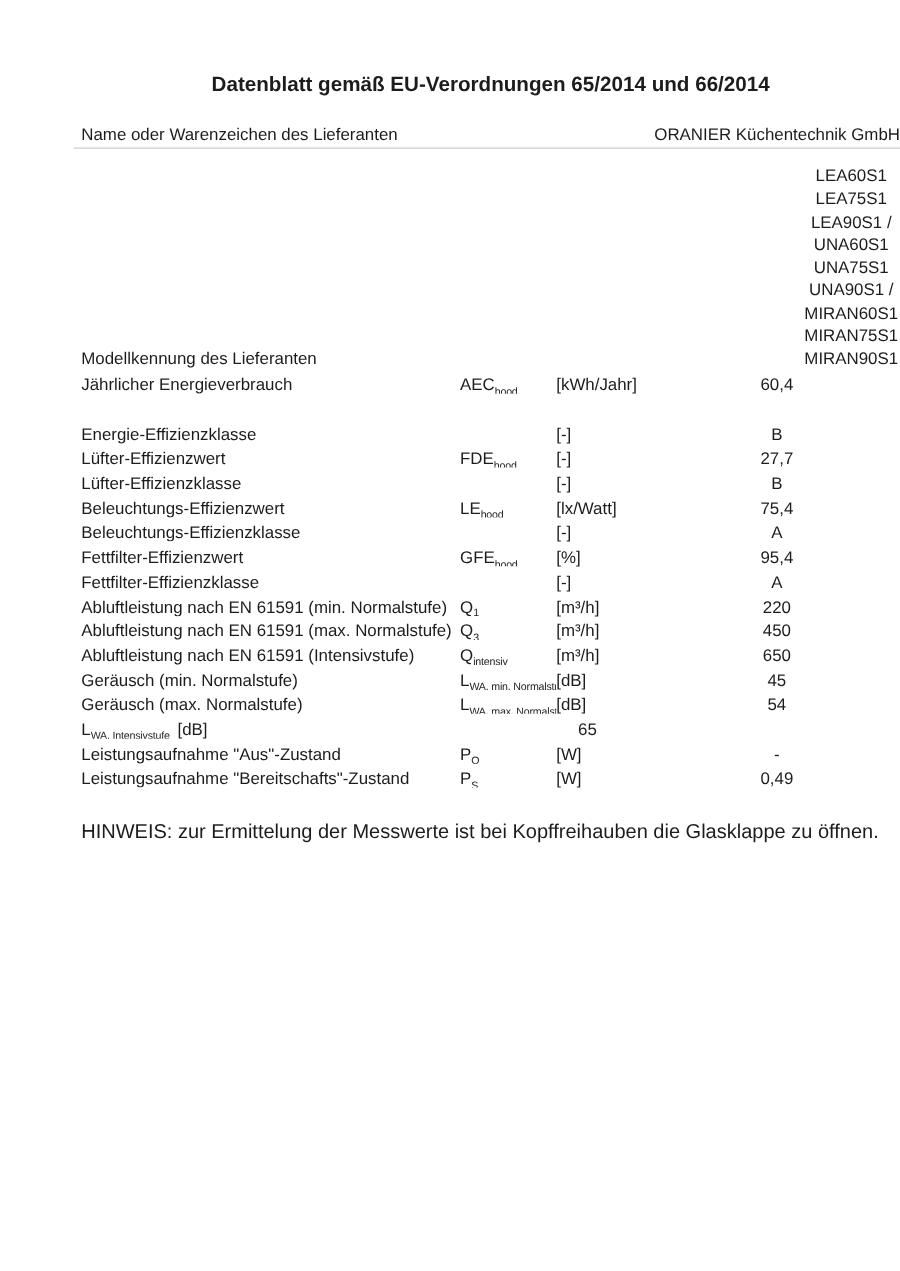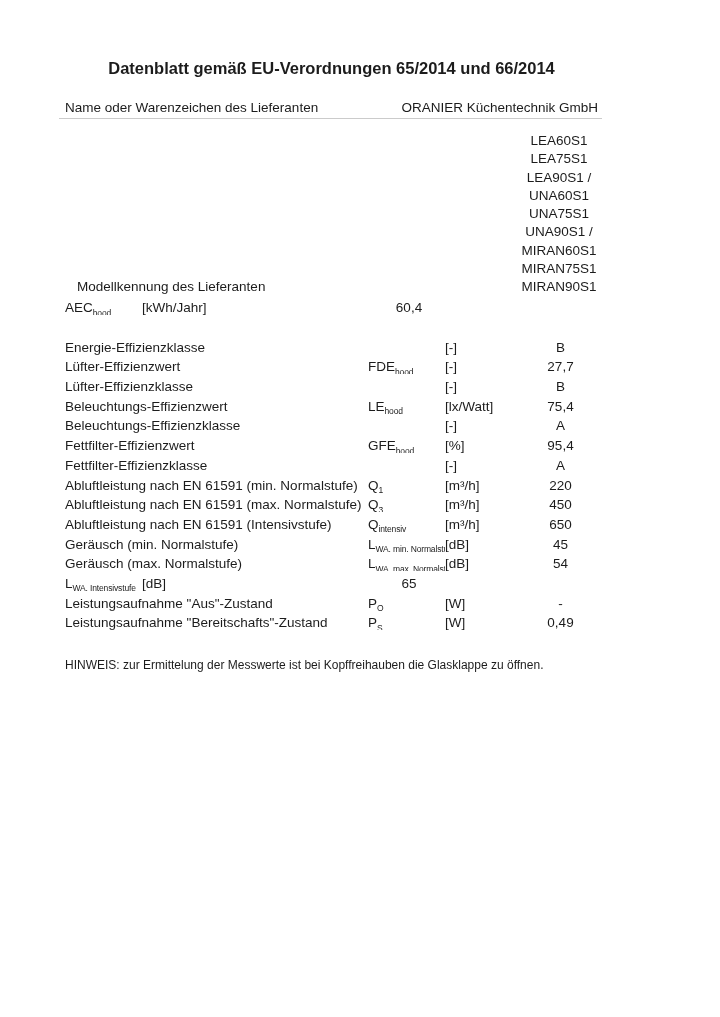--- a/index.html
+++ b/index.html
@@ -4,21 +4,21 @@
 <style>
   html, body { margin:0; padding:0; }
   body {
     width:720px; height:1017px;
     background:#ffffff;
     font-family:"Liberation Sans", sans-serif;
     color:#1c1c1c;
     overflow:hidden;
   }
   .page { position:relative; width:720px; height:1017px; }
-  .content { padding-left:65px; padding-right:122px; } 
+  .content { padding-left:65px; } 
 
   .doc-title {
     margin-top:57px;
     text-align:center;
     font-weight:bold;
     font-size:16.5px;
     line-height:23px;
     white-space:nowrap;
   }
 
@@ -37,21 +37,21 @@
     margin:2px -4px 0 -6px; 
   }
 
   .model-section {
     display:flex;
     justify-content:space-between;
     align-items:flex-end;
     margin-top:13px;
     font-size:13.5px;
   }
-  .model-label { line-height:18px; padding-bottom:1px; white-space:nowrap;margin-left:12px; }
+  .model-label { line-height:18px; padding-bottom:1px; white-space:nowrap; }
   .model-list { width:78px; text-align:center; }
   .model-line { line-height:18.3px; white-space:nowrap; }
 
   .spec-table { margin-top:1px; font-size:13.5px; }
   .spec-row {
     display:flex;
     align-items:center;
     height:19.7px;
     white-space:nowrap;
   }
@@ -62,21 +62,21 @@
   .col-value  { flex:1; text-align:center; }
   .sym-sub {
     font-size:8.5px;
     letter-spacing:-0.15px;
     position:relative;
     top:3.5px;
   }
 
   .note {
     margin-top:25px;
-    font-size:12px;
+    font-size:16px;
     line-height:15px;
     white-space:nowrap;
   }
 </style>
 </head>
 <body>
 
 <div class="page">
   <div class="content">
 
@@ -107,20 +107,21 @@
   <div class="model-line">MIRAN60S1</div>
 
   <div class="model-line">MIRAN75S1</div>
 
   <div class="model-line">MIRAN90S1</div>
 </div>
     </div>
 
     <div class="spec-table">
   <div class="spec-row">
+    <div class="col-label">Jährlicher Energieverbrauch</div>
     <div class="col-symbol"><span class="sym-base">AEC</span><span class="sym-sub">hood</span></div>
     <div class="col-unit">[kWh/Jahr]</div>
     <div class="col-value">60,4</div>
   </div>
 
   <div class="spec-row gap">
     <div class="col-label">Energie-Effizienzklasse</div>
     <div class="col-symbol"><span class="sym-base"></span><span class="sym-sub"></span></div>
     <div class="col-unit">[-]</div>
     <div class="col-value">B</div>

